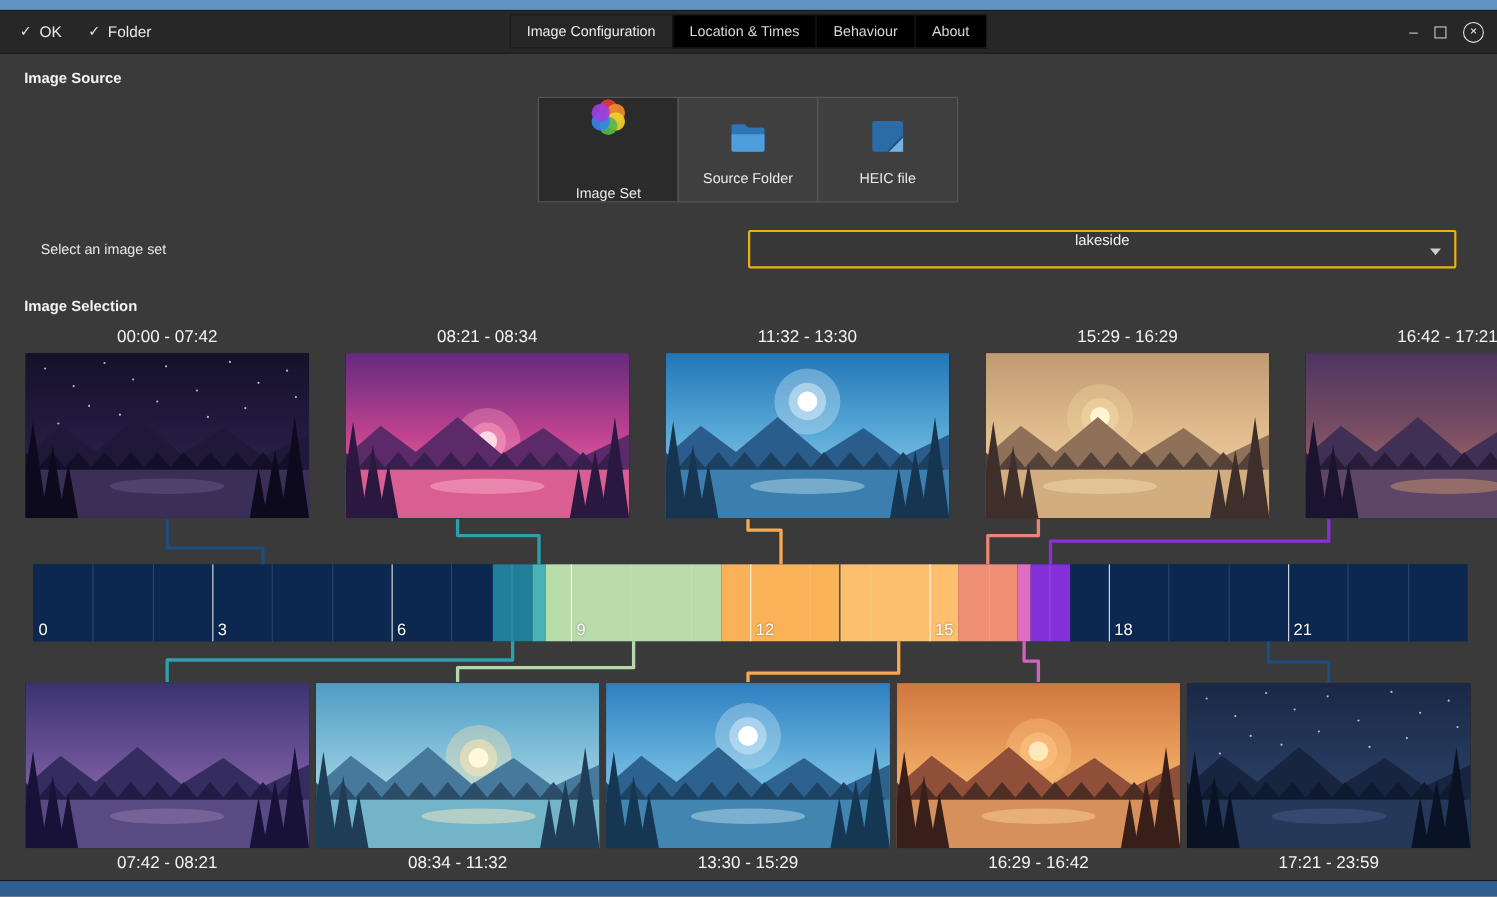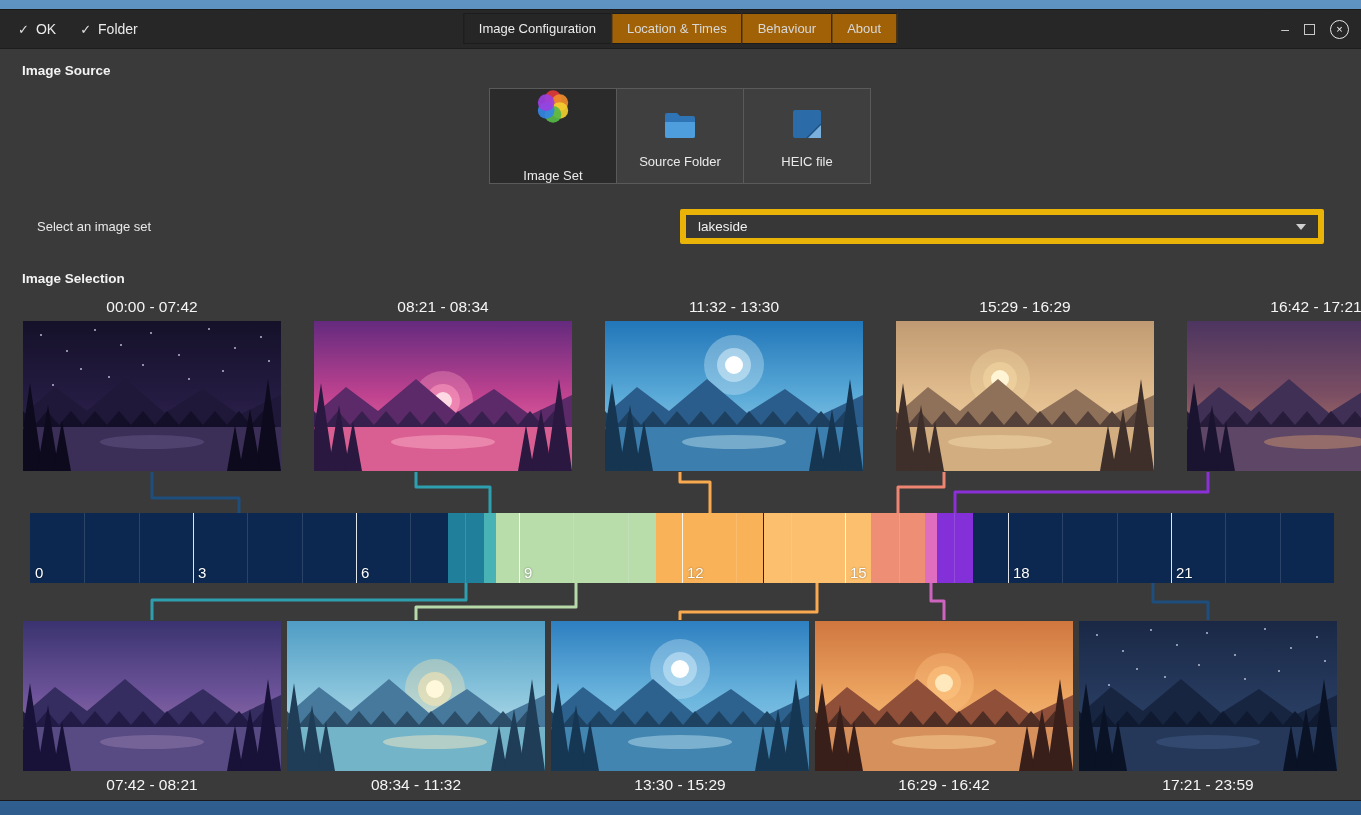--- a/index.html
+++ b/index.html
@@ -5,36 +5,36 @@
   html,body{margin:0;padding:0;width:1361px;height:815px;overflow:hidden;
     font-family:"Liberation Sans","DejaVu Sans",sans-serif;}
   .desktop{position:absolute;inset:0;background:linear-gradient(180deg,#5e93c4 0%,#3f74a6 40%,#2e5d8e 100%);}
   .window{position:absolute;left:0;top:10px;width:1361px;height:790px;background:#3a3a3a;box-shadow:0 0 0 1px #1a1a1a;}
   
   .headerbar{position:absolute;top:0;left:0;right:0;height:38px;background:#272727;border-bottom:1px solid #1d1d1d;}
   .hb-left{position:absolute;left:18px;top:0;height:38px;display:flex;align-items:center;gap:24px;}
   .hb-btn{display:flex;align-items:center;color:#eaeaea;font-size:14px;cursor:default;}
   .hb-btn .check{margin-right:7px;font-size:13px;color:#e0e0e0;}
   .hb-tabs{position:absolute;left:50%;transform:translateX(-50%);top:3px;display:flex;height:31px;}
-  .tab{padding:0 15px;height:29px;line-height:29px;background:#a16207;border:1px solid #1c1c1c;margin-left:-1px;color:#d8d8d8;font-size:13px;white-space:nowrap;}
+  .tab{padding:0 15px;height:29px;line-height:29px;background:#000000;border:1px solid #1c1c1c;margin-left:-1px;color:#d8d8d8;font-size:13px;white-space:nowrap;}
   .tab.active{background:#262626;color:#ececec;}
   .hb-ctrl{position:absolute;right:12px;top:0;height:38px;display:flex;align-items:center;gap:15px;}
   .wc-min{color:#c9c9c9;font-size:14px;line-height:10px;}
   .wc-max{width:9px;height:9px;border:1px solid #c9c9c9;display:inline-block;}
   .wc-close{width:17px;height:17px;border:1px solid #e6e6e6;border-radius:50%;display:flex;align-items:center;justify-content:center;font-size:11px;color:#f2f2f2;}
   
   .section-title{position:absolute;left:22px;font-weight:bold;font-size:13.5px;color:#f3f3f3;}
   .t1{top:53px;}
   .t2{top:261px;}
   .source-options{position:absolute;top:78px;left:0;right:0;display:flex;justify-content:center;}
   .src-opt{width:126px;height:94px;background:#3f3f3f;border:1px solid #5a5a5a;margin-left:-1px;display:flex;flex-direction:column;align-items:center;justify-content:center;gap:9px;color:#eaeaea;font-size:13px;}
   .src-opt.selected{background:#2b2b2b;gap:44px;}
   .src-icon{width:42px;height:42px;display:block;}
   .select-label{position:absolute;left:37px;top:209px;font-size:13px;color:#e8e8e8;text-align:right;}
-  .combo{position:absolute;left:680px;top:199px;width:644px;height:35px;box-sizing:border-box;background:#373737;border:6px solid #eab308;border-radius:2px;display:flex;align-items:center;padding:0 12px;color:#f0f0f0;font-size:13.5px;}
+  .combo{position:absolute;left:680px;top:199px;width:644px;height:35px;box-sizing:border-box;background:#373737;border:2px solid #eab308;border-radius:2px;display:flex;align-items:center;padding:0 12px;color:#f0f0f0;font-size:13.5px;flex-direction:column;}
   .combo-arrow{width:0;height:0;border-left:5px solid transparent;border-right:5px solid transparent;border-top:6px solid #cfcfcf;margin-left:auto;}
   
   .thumb-row{position:absolute;left:23px;width:1314px;display:flex;gap:6px;}
   #top-row{top:283px;gap:33px;}
   #bottom-row{top:611px;border-radius:18px;}
   .thumb-cell{width:258px;display:flex;flex-direction:column;}
   .time-label{height:28px;display:flex;align-items:center;justify-content:center;font-size:15.5px;color:#f5f5f5;}
   .thumb{width:258px;height:150px;overflow:hidden;background:#222;}
   
   #timeline{position:absolute;left:30px;top:503px;width:1304px;height:70px;background:#0c2850;}

